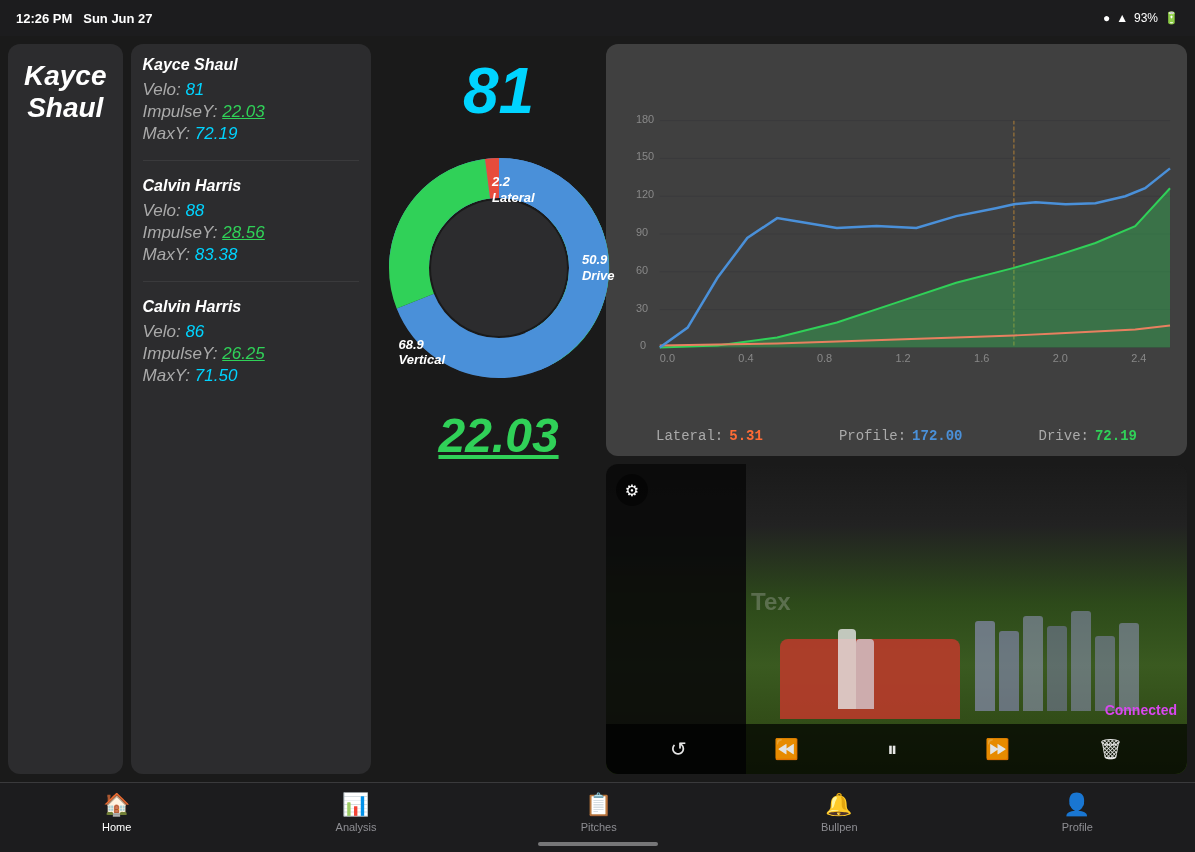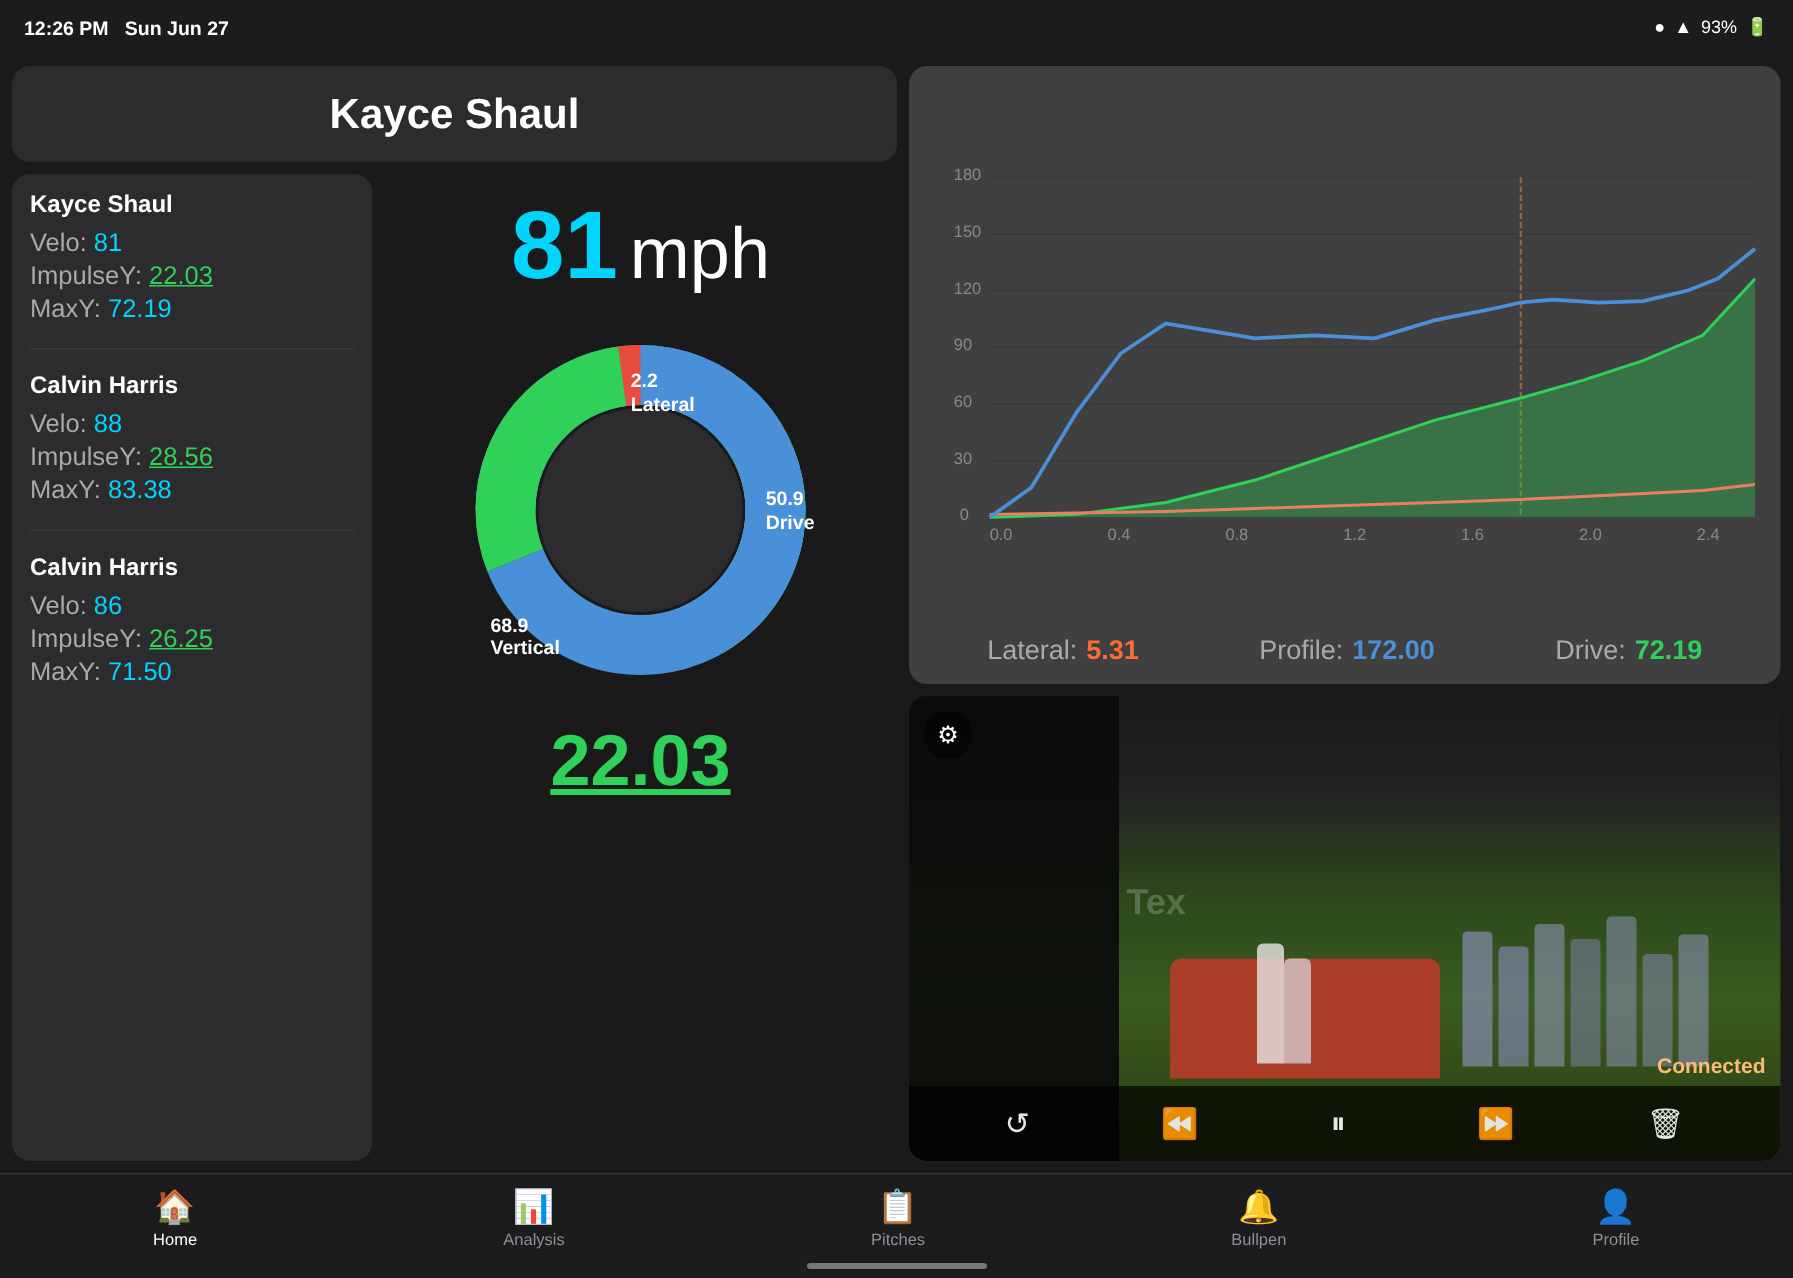--- a/index.html
+++ b/index.html
@@ -40,22 +40,23 @@
       flex-direction: row;
       gap: 0;
       padding: 8px;
       gap: 8px;
     }
 
     
     .left-panel {
       width: 590px;
       display: flex;
-      flex-direction: column;
+      flex-direction: row;
       gap: 8px;
+      font-style: italic;
     }
 
     .player-header {
       background: #2c2c2e;
       border-radius: 12px;
       padding: 16px;
       text-align: center;
     }
     .player-header h1 {
       font-size: 28px;
@@ -187,21 +188,22 @@
 
     .chart-canvas svg {
       width: 100%;
       height: 100%;
     }
 
     .chart-stats {
       display: flex;
       justify-content: space-around;
       padding-top: 8px;
-      font-size: 18px;
+      font-size: 14px;
+      font-family: Liberation Mono, monospace;
     }
     .chart-stat-item { display: flex; align-items: center; gap: 6px; }
     .chart-stat-label { color: #aaa; }
     .chart-stat-value { font-weight: 700; }
     .chart-stat-value.orange { color: #ff6b35; }
     .chart-stat-value.blue { color: #4a90d9; }
     .chart-stat-value.green { color: #30d158; }
 
     
     .video-panel {
@@ -249,21 +251,21 @@
       background: none;
       border: none;
       padding: 4px 12px;
       opacity: 0.9;
     }
 
     .connected-badge {
       position: absolute;
       bottom: 56px; right: 10px;
       font-size: 14px;
-      color: #fdba74;
+      color: #d946ef;
       font-weight: 600;
     }
 
     
     .tab-bar {
       position: absolute;
       bottom: 0; left: 0; right: 0;
       height: 70px;
       background: #1c1c1e;
       border-top: 1px solid #3a3a3c;
@@ -371,21 +373,20 @@
             <span>MaxY:</span> <span class="cyan">71.50</span>
           </div>
         </div>
 
       </div>
 
       <div class="velocity-donut">
 
         <div class="velocity-display">
           <span class="vel-num">81</span>
-          <span class="vel-unit">mph</span>
         </div>
 
         <div class="donut-container">
           <svg viewBox="0 0 240 240" xmlns="http://www.w3.org/2000/svg">
 
             <circle cx="120" cy="120" r="90" fill="none" stroke="#333" stroke-width="40"></circle>
 
             <circle cx="120" cy="120" r="90" fill="none" stroke="#4a90d9" stroke-width="40" stroke-dasharray="389.6 175.89" stroke-dashoffset="141.37" transform="rotate(-90 120 120)"></circle>
 
             <circle cx="120" cy="120" r="90" fill="none" stroke="#30d158" stroke-width="40" stroke-dasharray="163.4 402.09" stroke-dashoffset="141.37" transform="rotate(-90 120 120)" style="stroke-dashoffset: calc(141.37 - 389.6); transform-origin: 120px 120px; transform: rotate(-90deg) rotate(248.04deg)"></circle>

